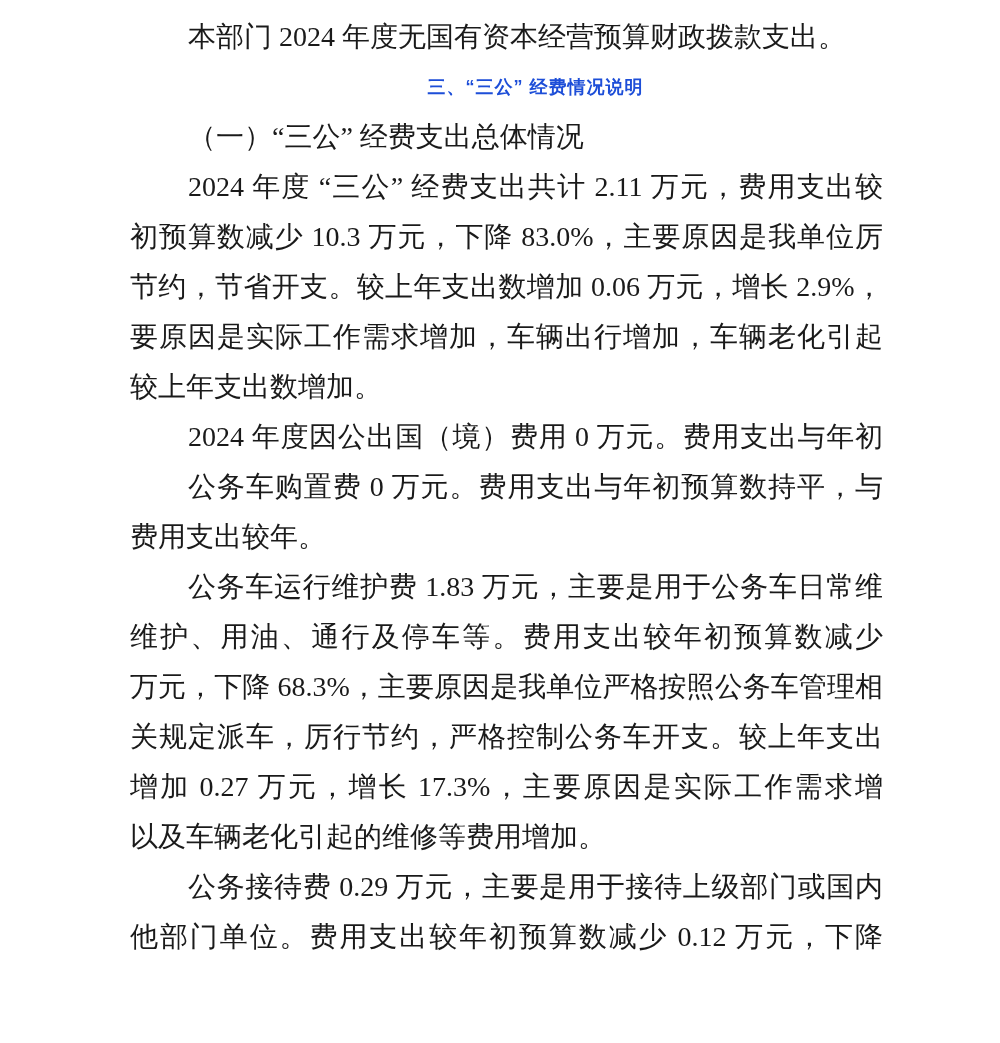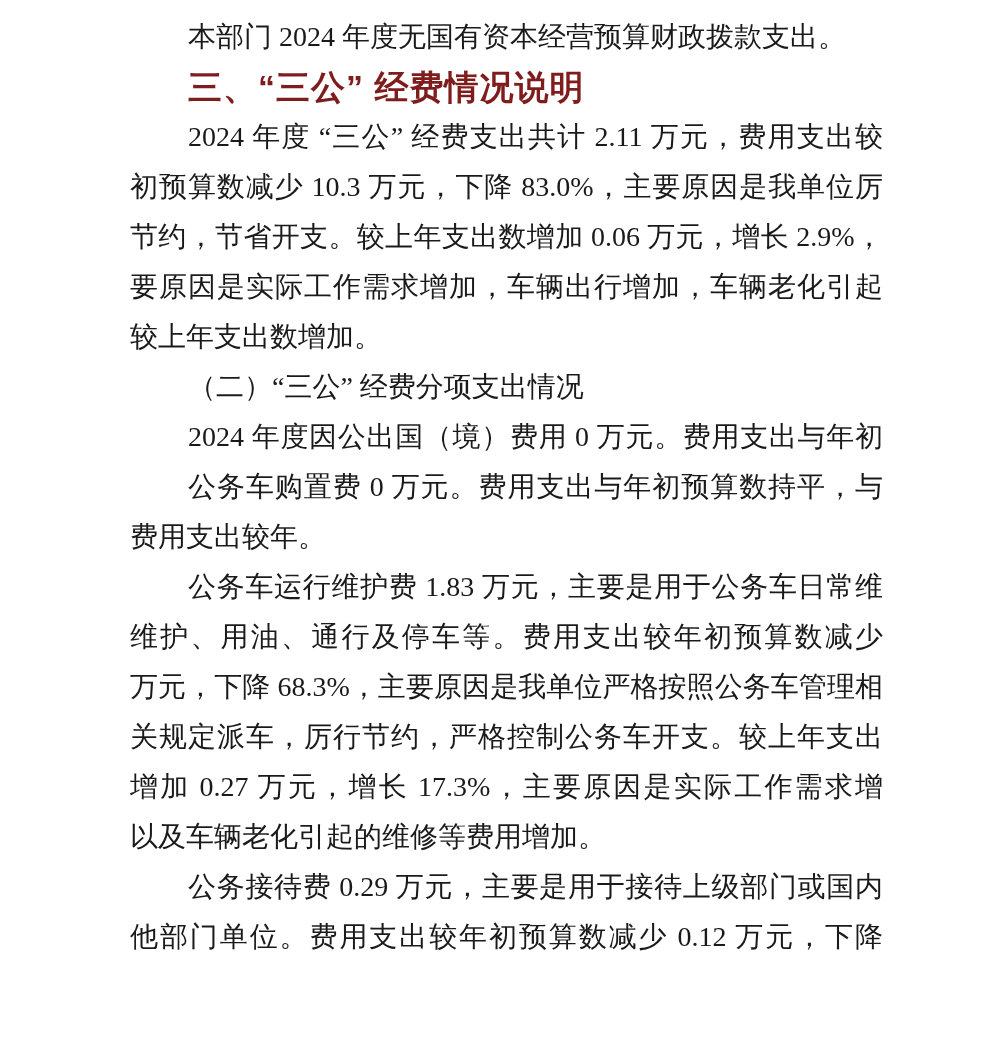--- a/index.html
+++ b/index.html
@@ -35,39 +35,40 @@
     text-align-last: justify;
   }
   
   .ind {
     text-indent: 58px;
   }
   
   .head {
     font-family: "Liberation Sans", "DejaVu Sans", sans-serif;
     font-weight: 700;
-    font-size: 34px;
-    color: #7f1d1d;
+    font-size: 18px;
+    color: #1d4ed8;
     letter-spacing: 1px;
+    text-align: center;
   }
 </style>
 </head>
 <body>
 
 <div class="page">
   <div class="content">
 
     <div class="line ind">本部门 2024 年度无国有资本经营预算财政拨款支出。</div>
     <div class="line ind head">三、“三公” 经费情况说明</div>
+    <div class="line ind">（一）“三公” 经费支出总体情况</div>
     <div class="line ind j">2024 年度 “三公” 经费支出共计 2.11 万元，费用支出较年</div>
     <div class="line j">初预算数减少 10.3 万元，下降 83.0%，主要原因是我单位厉行</div>
     <div class="line j">节约，节省开支。较上年支出数增加 0.06 万元，增长 2.9%，主</div>
     <div class="line j">要原因是实际工作需求增加，车辆出行增加，车辆老化引起的</div>
     <div class="line">较上年支出数增加。</div>
-    <div class="line ind">（二）“三公” 经费分项支出情况</div>
     <div class="line ind j">2024 年度因公出国（境）费用 0 万元。费用支出与年初预</div>
     <div class="line ind j">公务车购置费 0 万元。费用支出与年初预算数持平，与上</div>
     <div class="line">费用支出较年。</div>
     <div class="line ind j">公务车运行维护费 1.83 万元，主要是用于公务车日常维修</div>
     <div class="line j">维护、用油、通行及停车等。费用支出较年初预算数减少 10.17</div>
     <div class="line j">万元，下降 68.3%，主要原因是我单位严格按照公务车管理相</div>
     <div class="line j">关规定派车，厉行节约，严格控制公务车开支。较上年支出数</div>
     <div class="line j">增加 0.27 万元，增长 17.3%，主要原因是实际工作需求增加，</div>
     <div class="line">以及车辆老化引起的维修等费用增加。</div>
     <div class="line ind j">公务接待费 0.29 万元，主要是用于接待上级部门或国内其</div>

